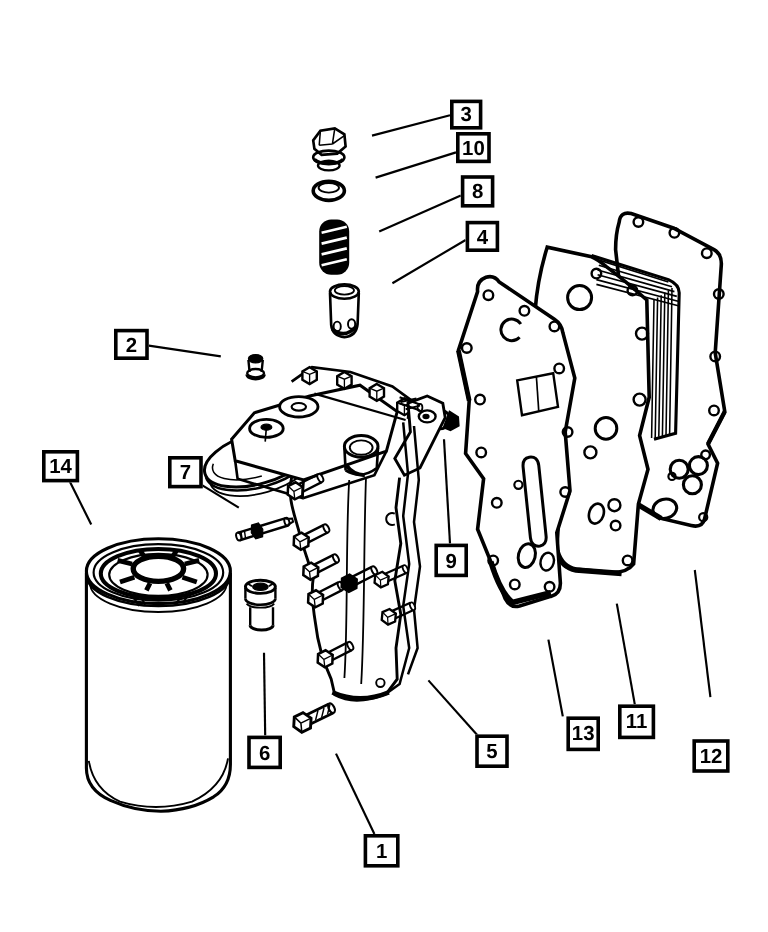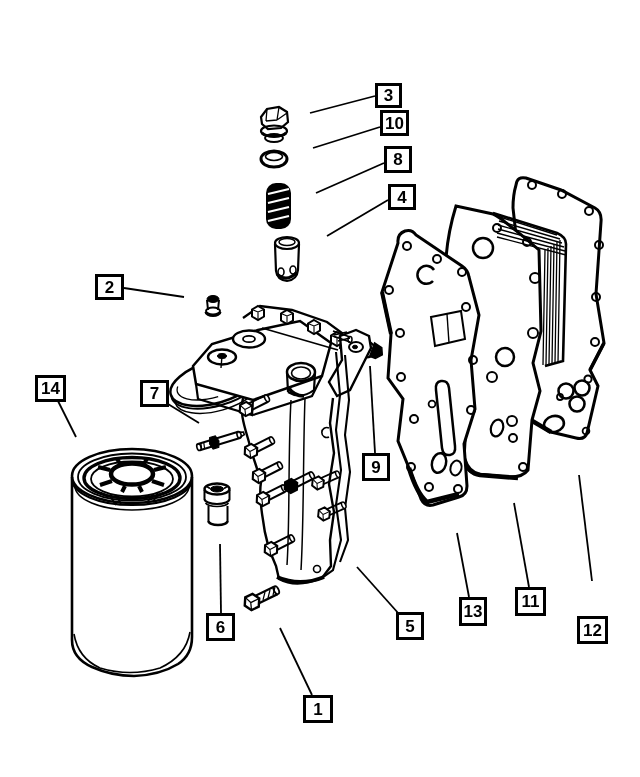--- a/index.html
+++ b/index.html
@@ -292,19 +292,19 @@
     </div>
   <div class="callout" style="left:380px;top:110px;width:29px;height:26px;">
       <span>10</span>
     </div>
   <div class="callout" style="left:515px;top:587px;width:31px;height:29px;">
       <span>11</span>
     </div>
   <div class="callout" style="left:577px;top:580px;width:31px;height:28px;margin-top:36px;">
       <span>12</span>
     </div>
-  <div class="callout" style="left:459px;top:597px;width:28px;height:29px;text-align:right;">
+  <div class="callout" style="left:472px;top:597px;width:28px;height:29px;text-align:right;">
       <span>13</span>
     </div>
   <div class="callout" style="left:35px;top:375px;width:31px;height:27px;">
       <span>14</span>
     </div>
 </div>
 
 </body></html>

